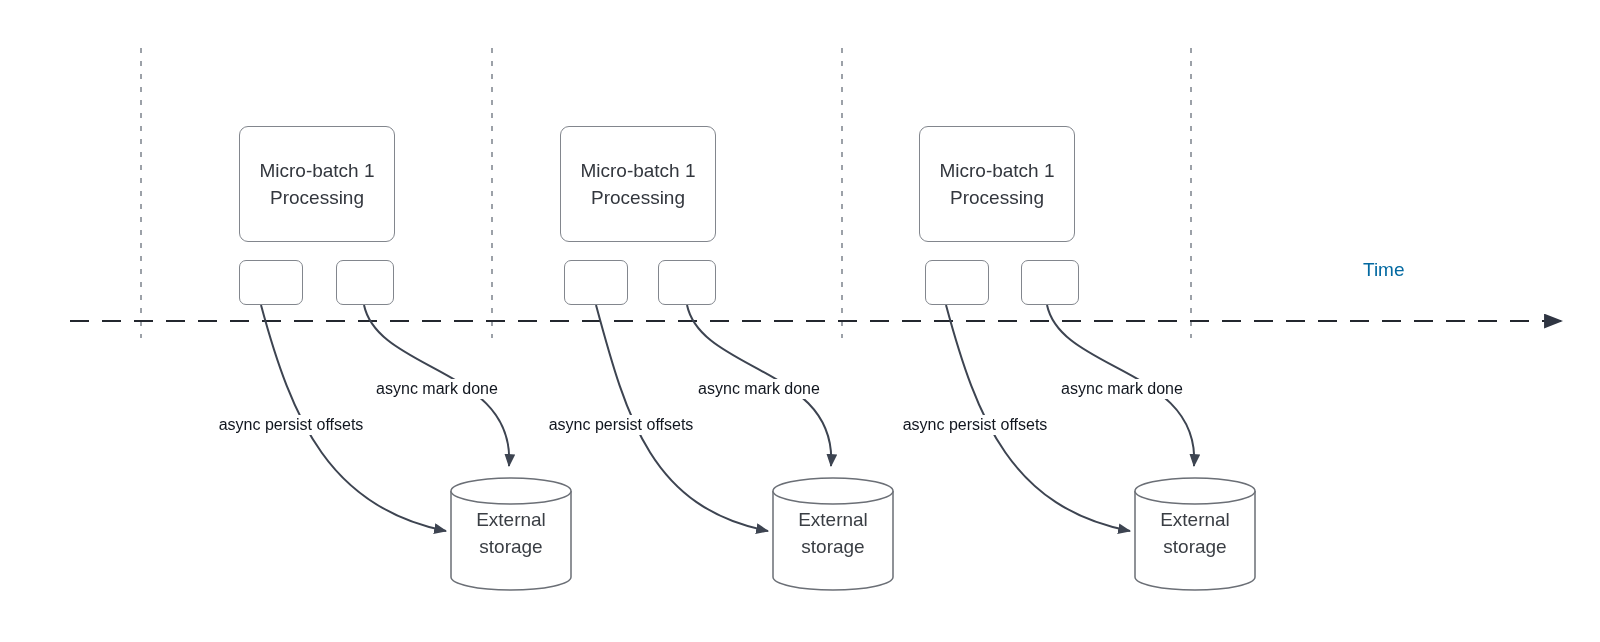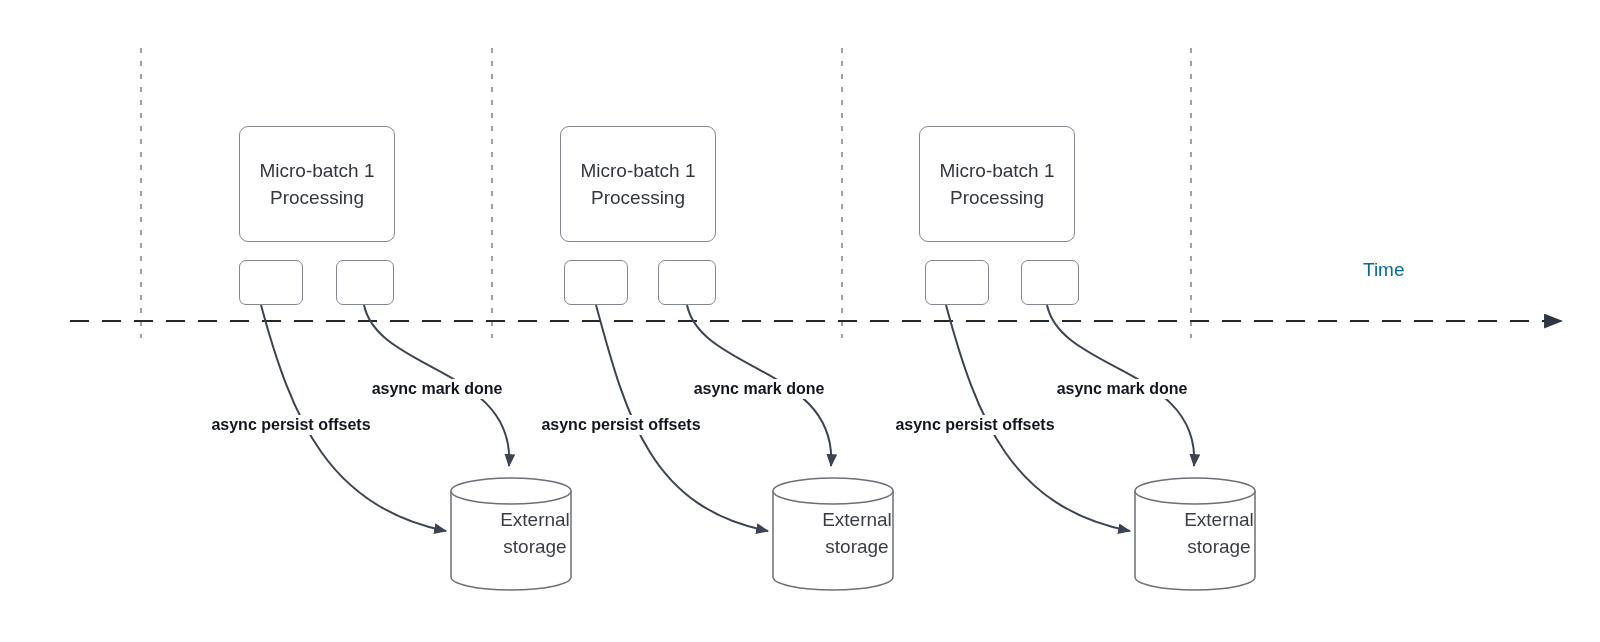--- a/index.html
+++ b/index.html
@@ -48,33 +48,32 @@
     background: #ffffff;
   }
   .smallbox.a { width: 64px; }
   .smallbox.b { width: 58px; }
   .edge-label {
     position: absolute;
     transform: translate(-50%, -50%);
     background: #ffffff;
     padding: 1px 3px;
     font-size: 16px;
-    font-weight: bold;
+    font-weight: normal;
     color: #11161f;
     white-space: nowrap;
   }
   .cyl-text {
     position: absolute;
     top: 506px;
     width: 120px;
     text-align: center;
     font-size: 19px;
     line-height: 27px;
     color: #3a3e44;
-    padding-left: 24px;
   }
   .time-label {
     position: absolute;
     left: 1363px;
     top: 259px;
     font-size: 19px;
     color: #0369a1;
   }
 </style>
 </head>

